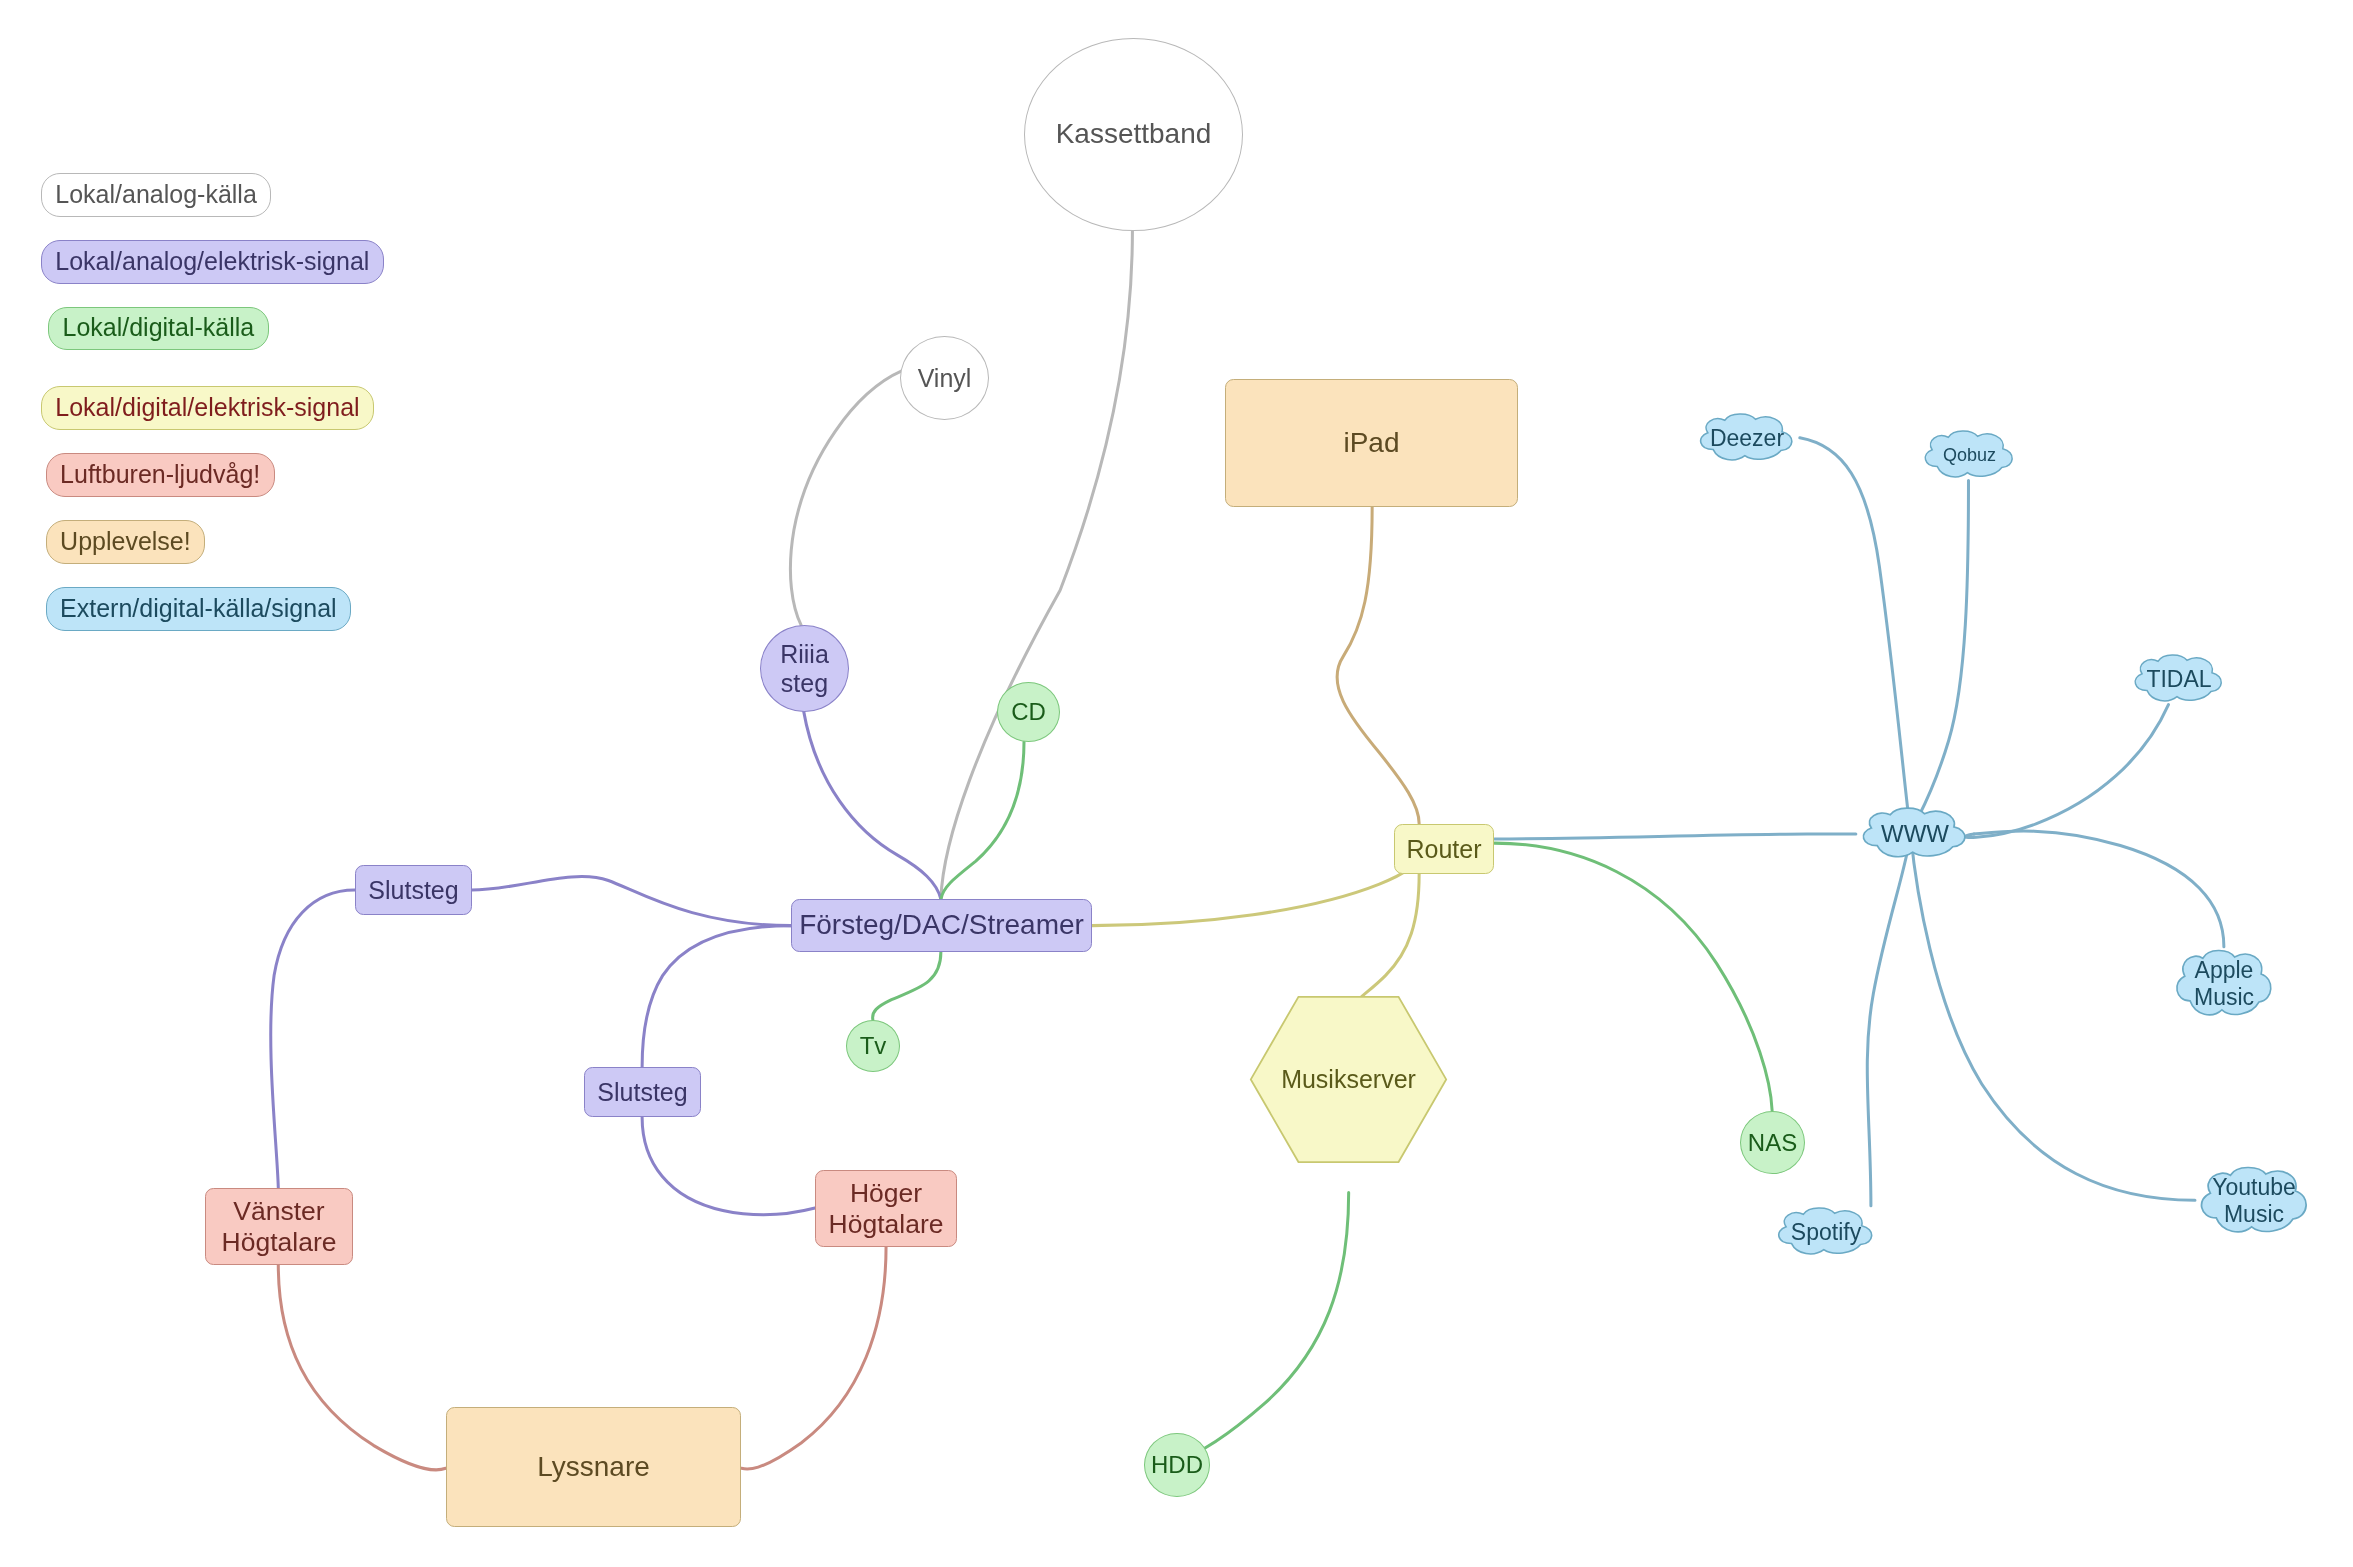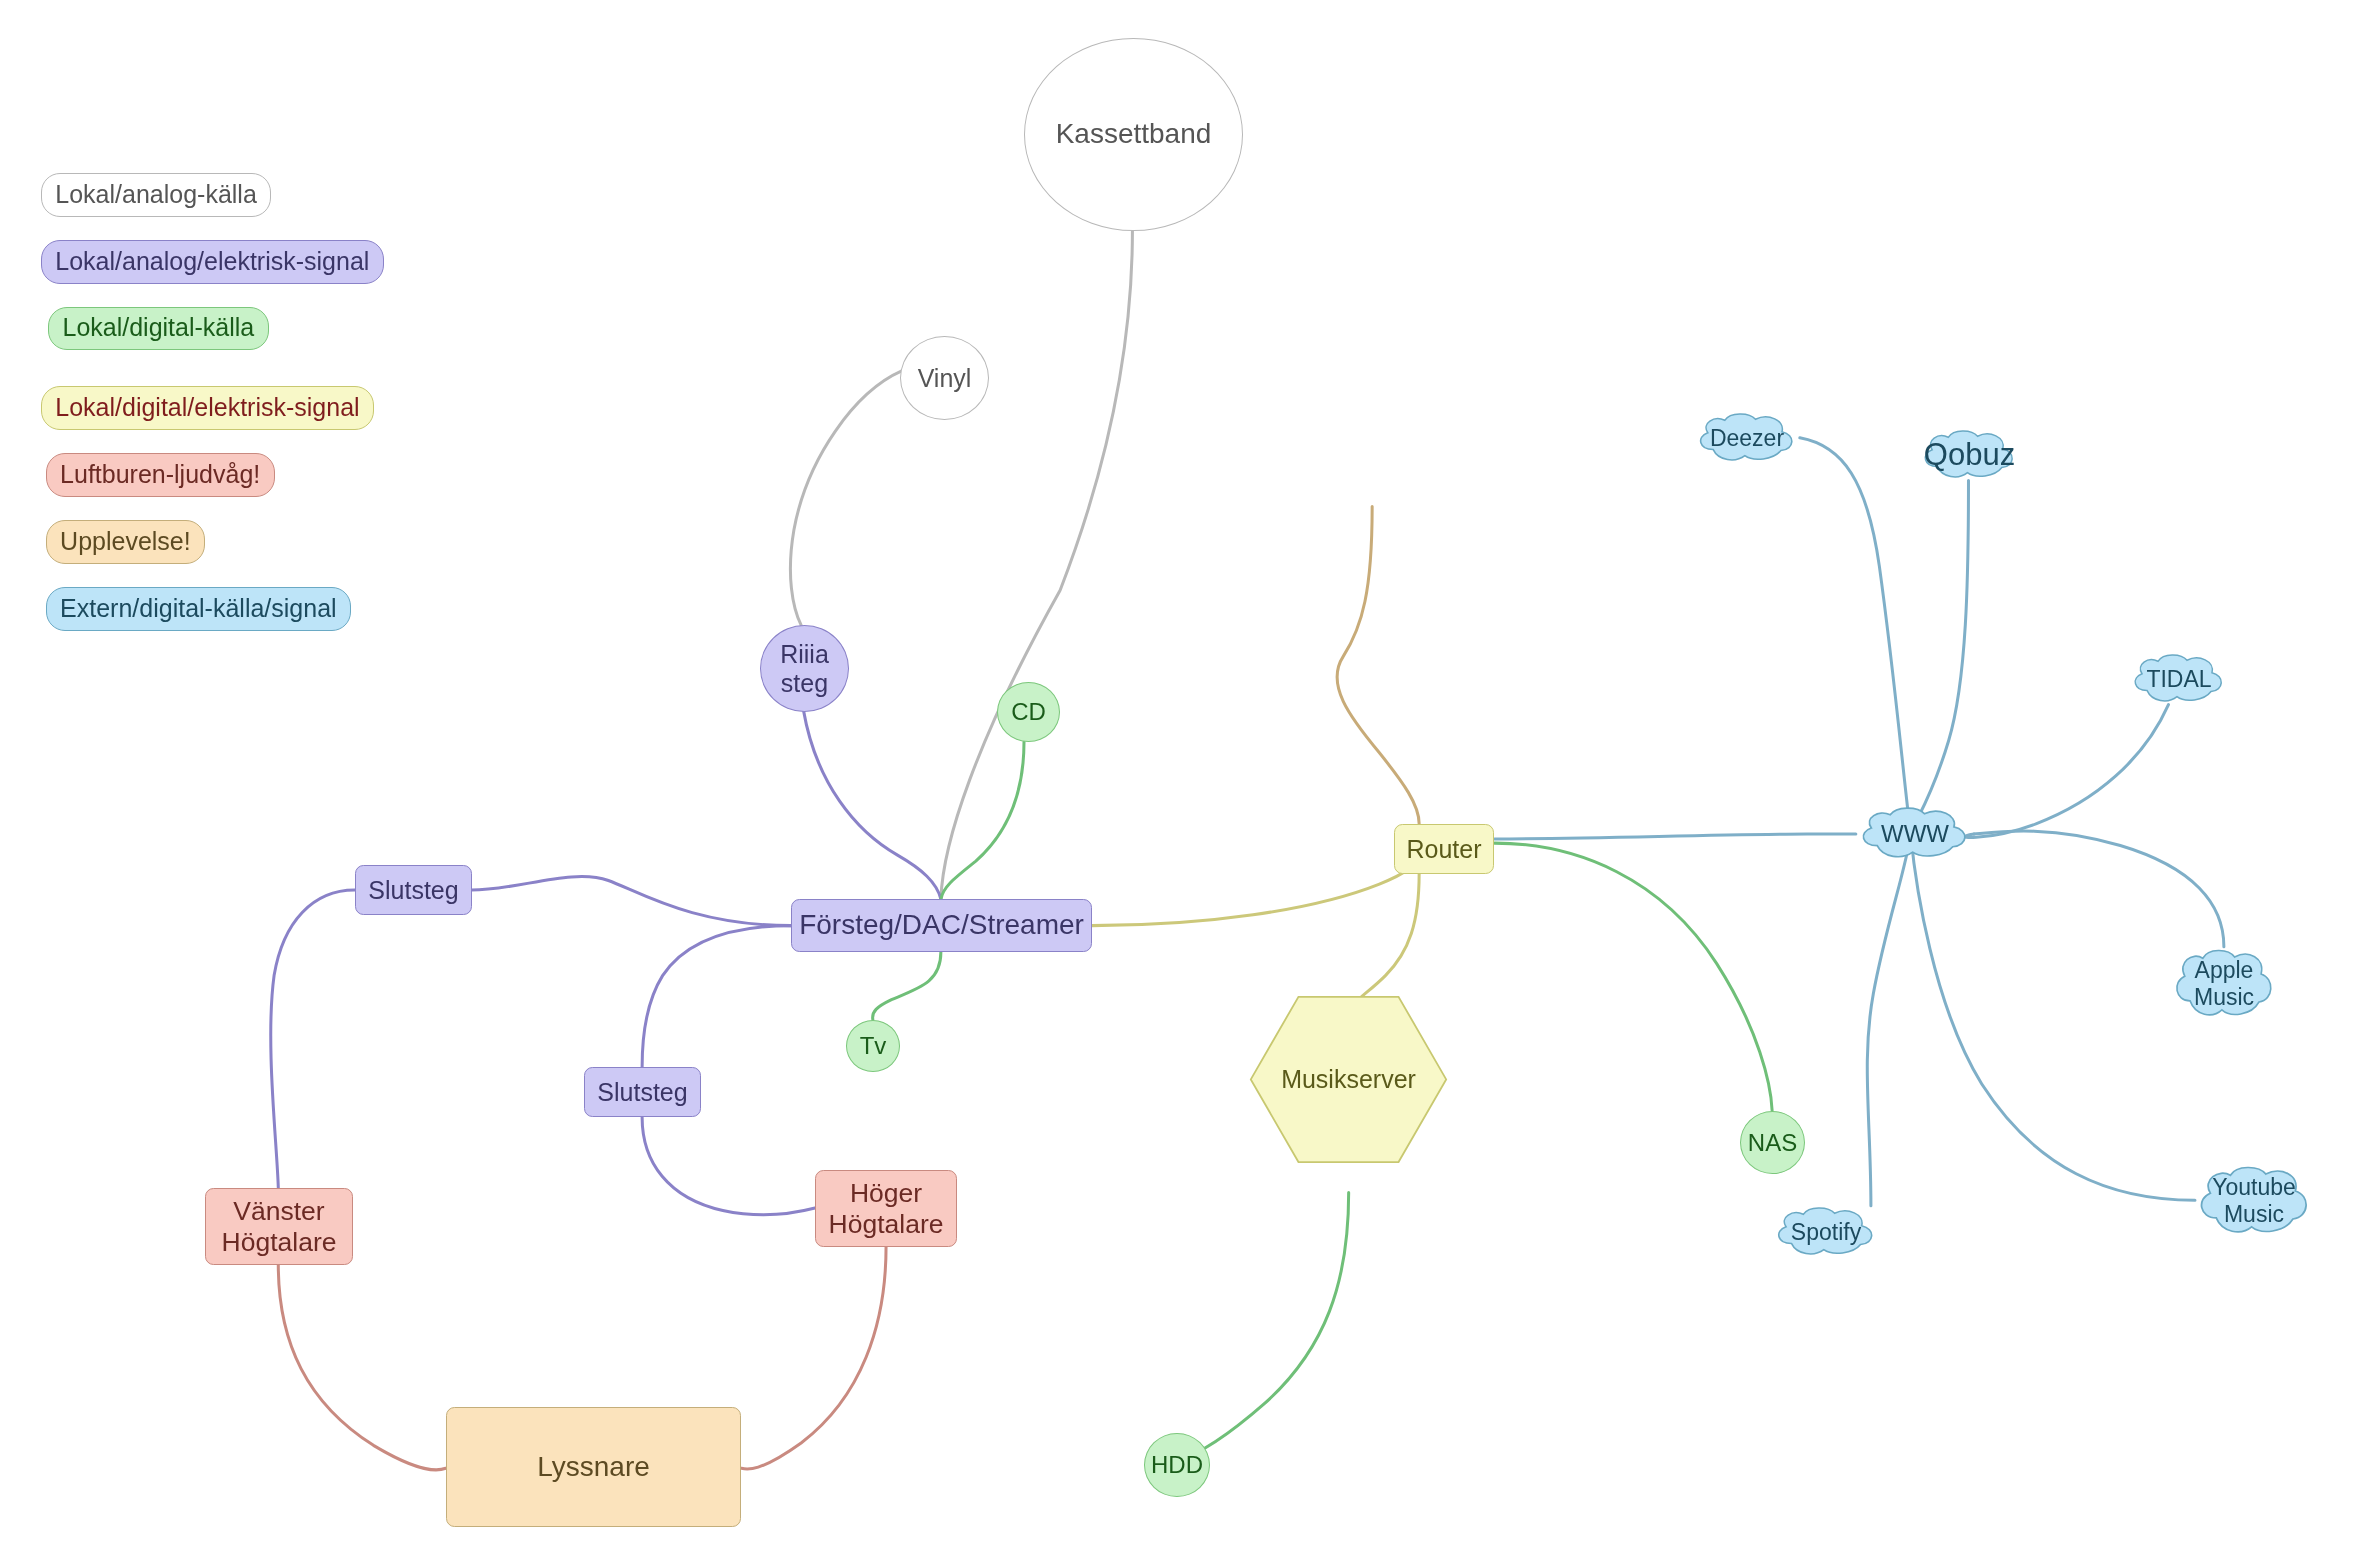--- a/index.html
+++ b/index.html
@@ -105,20 +105,23 @@
   </div>
 
   <div class="node circ" style="left:1024px;top:38px;width:219px;height:193px;background:#ffffff;border-color:#b8b8b8;color:#555555;font-size:28px;">
     <span class="lbl">Kassettband</span>
   </div>
 
   <div class="node circ" style="left:900px;top:336px;width:89px;height:84px;background:#ffffff;border-color:#b8b8b8;color:#555555;font-size:25px;">
     <span class="lbl">Vinyl</span>
   </div>
 
+  <div class="node rect" style="left:1225px;top:379px;width:293px;height:128px;background:#fbe3bc;border-color:#c4ae7a;color:#5c4a22;font-size:28px;">
+    <span class="lbl">iPad</span>
+  </div>
 
   <div class="node circ" style="left:760px;top:625px;width:89px;height:87px;background:#cdc9f5;border-color:#8a82c8;color:#3a3566;font-size:25px;">
     <span class="lbl" style="white-space:pre-line;">Riiia
 steg</span>
   </div>
 
   <div class="node circ" style="left:997px;top:682px;width:63px;height:60px;background:#c8f2c8;border-color:#7cc77c;color:#1a5c1a;font-size:24px;">
     <span class="lbl">CD</span>
   </div>
 
@@ -182,21 +185,21 @@
     <svg viewBox="0 0 200 100" preserveAspectRatio="none" aria-hidden="true">
       <path d="M36,72 C10,72 4,48 26,40 C14,22 38,6 58,16 C68,0 104,0 116,14 C140,2 172,16 166,38 C192,44 190,72 164,74 C150,92 112,96 96,84 C78,98 46,94 36,72 Z" fill="#bde4f8" stroke="#6aa9c4" stroke-width="3"></path>
     </svg>
     <span class="lbl" style="color:#1c4a5e;font-size:23px;">Deezer</span>
   </div>
 
   <div class="cloudwrap" style="left:1919px;top:429px;width:101px;height:52px;">
     <svg viewBox="0 0 200 100" preserveAspectRatio="none" aria-hidden="true">
       <path d="M36,72 C10,72 4,48 26,40 C14,22 38,6 58,16 C68,0 104,0 116,14 C140,2 172,16 166,38 C192,44 190,72 164,74 C150,92 112,96 96,84 C78,98 46,94 36,72 Z" fill="#bde4f8" stroke="#6aa9c4" stroke-width="3"></path>
     </svg>
-    <span class="lbl" style="color:#1c4a5e;font-size:31px;">Qobuz</span>
+    <span class="lbl" style="color:#1c4a5e;font-size:18px;">Qobuz</span>
   </div>
 
   <div class="cloudwrap" style="left:2129px;top:653px;width:100px;height:52px;">
     <svg viewBox="0 0 200 100" preserveAspectRatio="none" aria-hidden="true">
       <path d="M36,72 C10,72 4,48 26,40 C14,22 38,6 58,16 C68,0 104,0 116,14 C140,2 172,16 166,38 C192,44 190,72 164,74 C150,92 112,96 96,84 C78,98 46,94 36,72 Z" fill="#bde4f8" stroke="#6aa9c4" stroke-width="3"></path>
     </svg>
     <span class="lbl" style="color:#1c4a5e;font-size:23px;">TIDAL</span>
   </div>
 
   <div class="cloudwrap" style="left:2171px;top:947px;width:106px;height:73px;">

